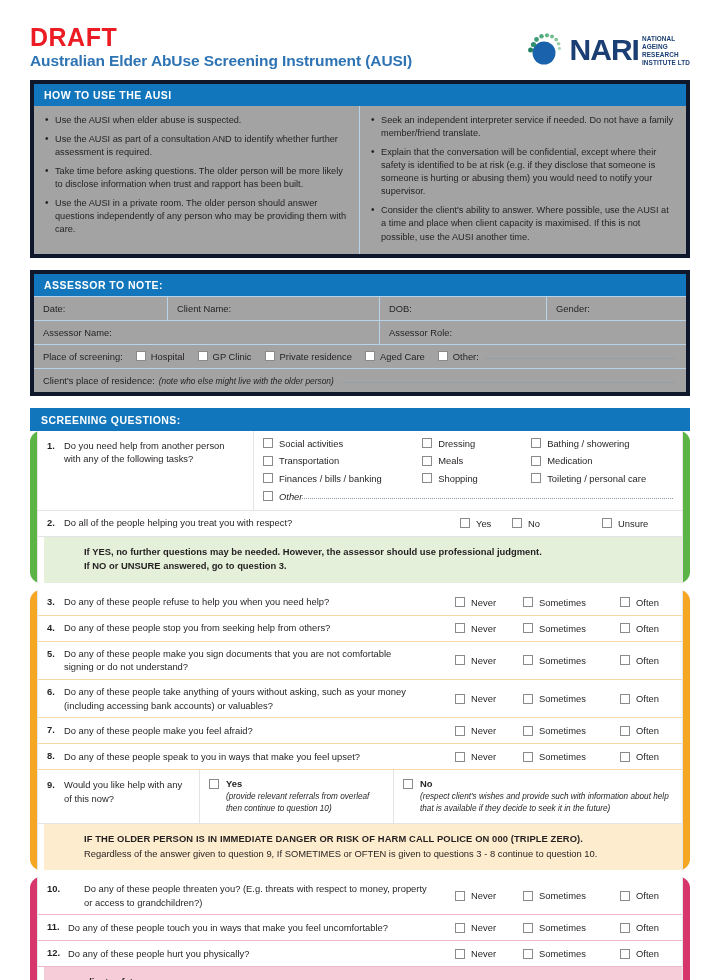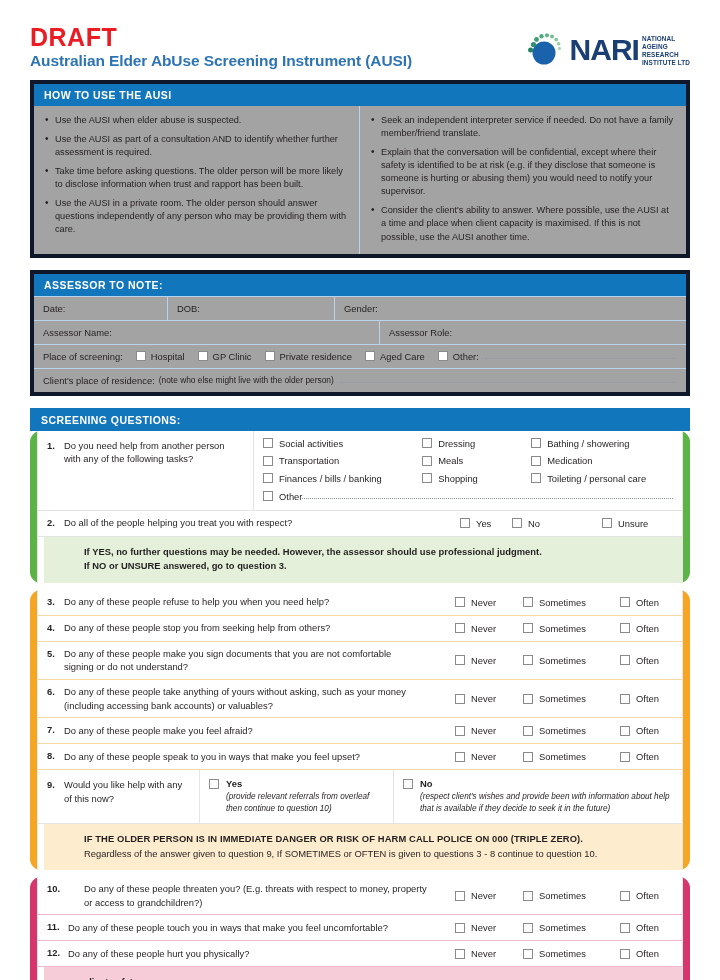--- a/index.html
+++ b/index.html
@@ -44,25 +44,25 @@
                      font-size: 10px; color: #231f20; }
 
   
   .assessor { margin-top: 12px; }
   .arow { display: flex; border-top: 1px solid #b8d4e8; font-size: 9.4px; }
   .assessor .arow:first-of-type { border-top: none; }
   .acell { padding: 6px 9px; border-left: 1px solid #b8d4e8; }
   .acell:first-child { border-left: none; }
   .dots { flex: 1; border-bottom: 1px dotted #8e9aa5; margin: 0 2px 3px 6px; align-self: flex-end;
           height: 1px; }
-  .cbrow { display: flex; align-items: center; flex-wrap: nowrap; }
+  .cbrow { display: flex; align-items: flex-end; flex-wrap: nowrap; }
   .cb { display: inline-block; width: 10px; height: 10px; border: 1px solid #8a8a8a;
         background: #fff; flex: none; }
   .cbl { display: inline-flex; align-items: center; gap: 5px; margin-left: 13px; font-size: 9.4px; }
-  .italic { font-size: 8.4px; }
+  .italic { font-style: italic; font-size: 8.4px; }
 
   
   .screening-head { margin-top: 12px; background:#1276bd; color:#fff; font-size:10.5px;
                     font-weight:bold; letter-spacing:.45px; padding:5px 10px;
                     border:1px solid #1276bd; border-bottom:none; }
 
   .group { position: relative; margin-top: 7px; }
   .group.first { margin-top: 0; }
   .group-bg { position: absolute; inset: 0; border-radius: 11px; }
   .group-inner { position: relative; margin: 0 7px; background: #fff;
@@ -93,21 +93,21 @@
   .q1-left { display: flex; width: 215px; flex: none; padding: 8px 8px 8px 0; }
   .q1-right { flex: 1; border-left: 1px solid #e4e4e4; padding: 7px 0 7px 9px;
               display: flex; }
   .taskcol { width: 33.4%; }
   .taskcol:nth-child(1) { width: 38%; }
   .taskcol:nth-child(2) { width: 26%; }
   .task { display: flex; align-items: center; gap: 6px; font-size: 9.4px;
           margin-bottom: 6.5px; }
   .task:last-child { margin-bottom: 0; }
   .other-row { display: flex; align-items: flex-end; gap: 0; font-size: 9.4px;
-               padding-right: 9px; }
+               padding-right: 9px; font-style: italic; }
   .other-dots { flex: 1; border-bottom: 1px dotted #8e9aa5; height: 1px; margin-bottom: 3px; }
 
   
   .note { font-size: 9.4px; font-weight: bold; line-height: 1.55; padding: 8px 12px 9px 40px; margin-left: 6px; }
   .note.green { background: #e4f0da; }
   .note.orange { background: #fdeccd; }
   .note.pink { background: #f6ccd8; }
   .note .l2 { font-weight: normal; }
   .note.orange .cap { letter-spacing: .1px; }
 
@@ -175,20 +175,21 @@
         </ul>
       </div>
     </div>
   </div>
 
   <div class="panel assessor">
     <div class="panel-head">ASSESSOR TO NOTE:</div>
 
     <div class="arow">
       <div class="acell" style="width:133px"><span>Date:</span></div>
+      <div class="acell" style="width:212px"><span>Client Name:</span></div>
       <div class="acell" style="width:167px"><span>DOB:</span></div>
       <div class="acell" style="flex:1"><span>Gender:</span></div>
     </div>
 
     <div class="arow">
       <div class="acell" style="width:345px"><span>Assessor Name:</span></div>
       <div class="acell" style="flex:1"><span>Assessor Role:</span></div>
     </div>
 
     <div class="arow">
@@ -449,21 +450,21 @@
             <span class="cb"></span>
             <span>Yes</span>
           </div>
           <div class="q9-note">(provide relevant referrals from overleaf then continue to question 10)</div>
         </div>
         <div class="q9-cell no">
           <div class="q9-top">
             <span class="cb"></span>
             <span>No</span>
           </div>
-          <div class="q9-note">(respect client's wishes and provide been with information about help that is available if they decide to seek it in the future)</div>
+          <div class="q9-note">(respect client's wishes and provide such with information about help that is available if they decide to seek it in the future)</div>
         </div>
       </div>
 
       <div class="note orange">
         <div class="cap">IF THE OLDER PERSON IS IN IMMEDIATE DANGER OR RISK OF HARM CALL POLICE ON 000 (TRIPLE ZERO).</div>
         <div class="l2">Regardless of the answer given to question 9, If SOMETIMES or OFTEN is given to questions 3 - 8 continue to question 10.</div>
       </div>
     </div>
   </div>
 

